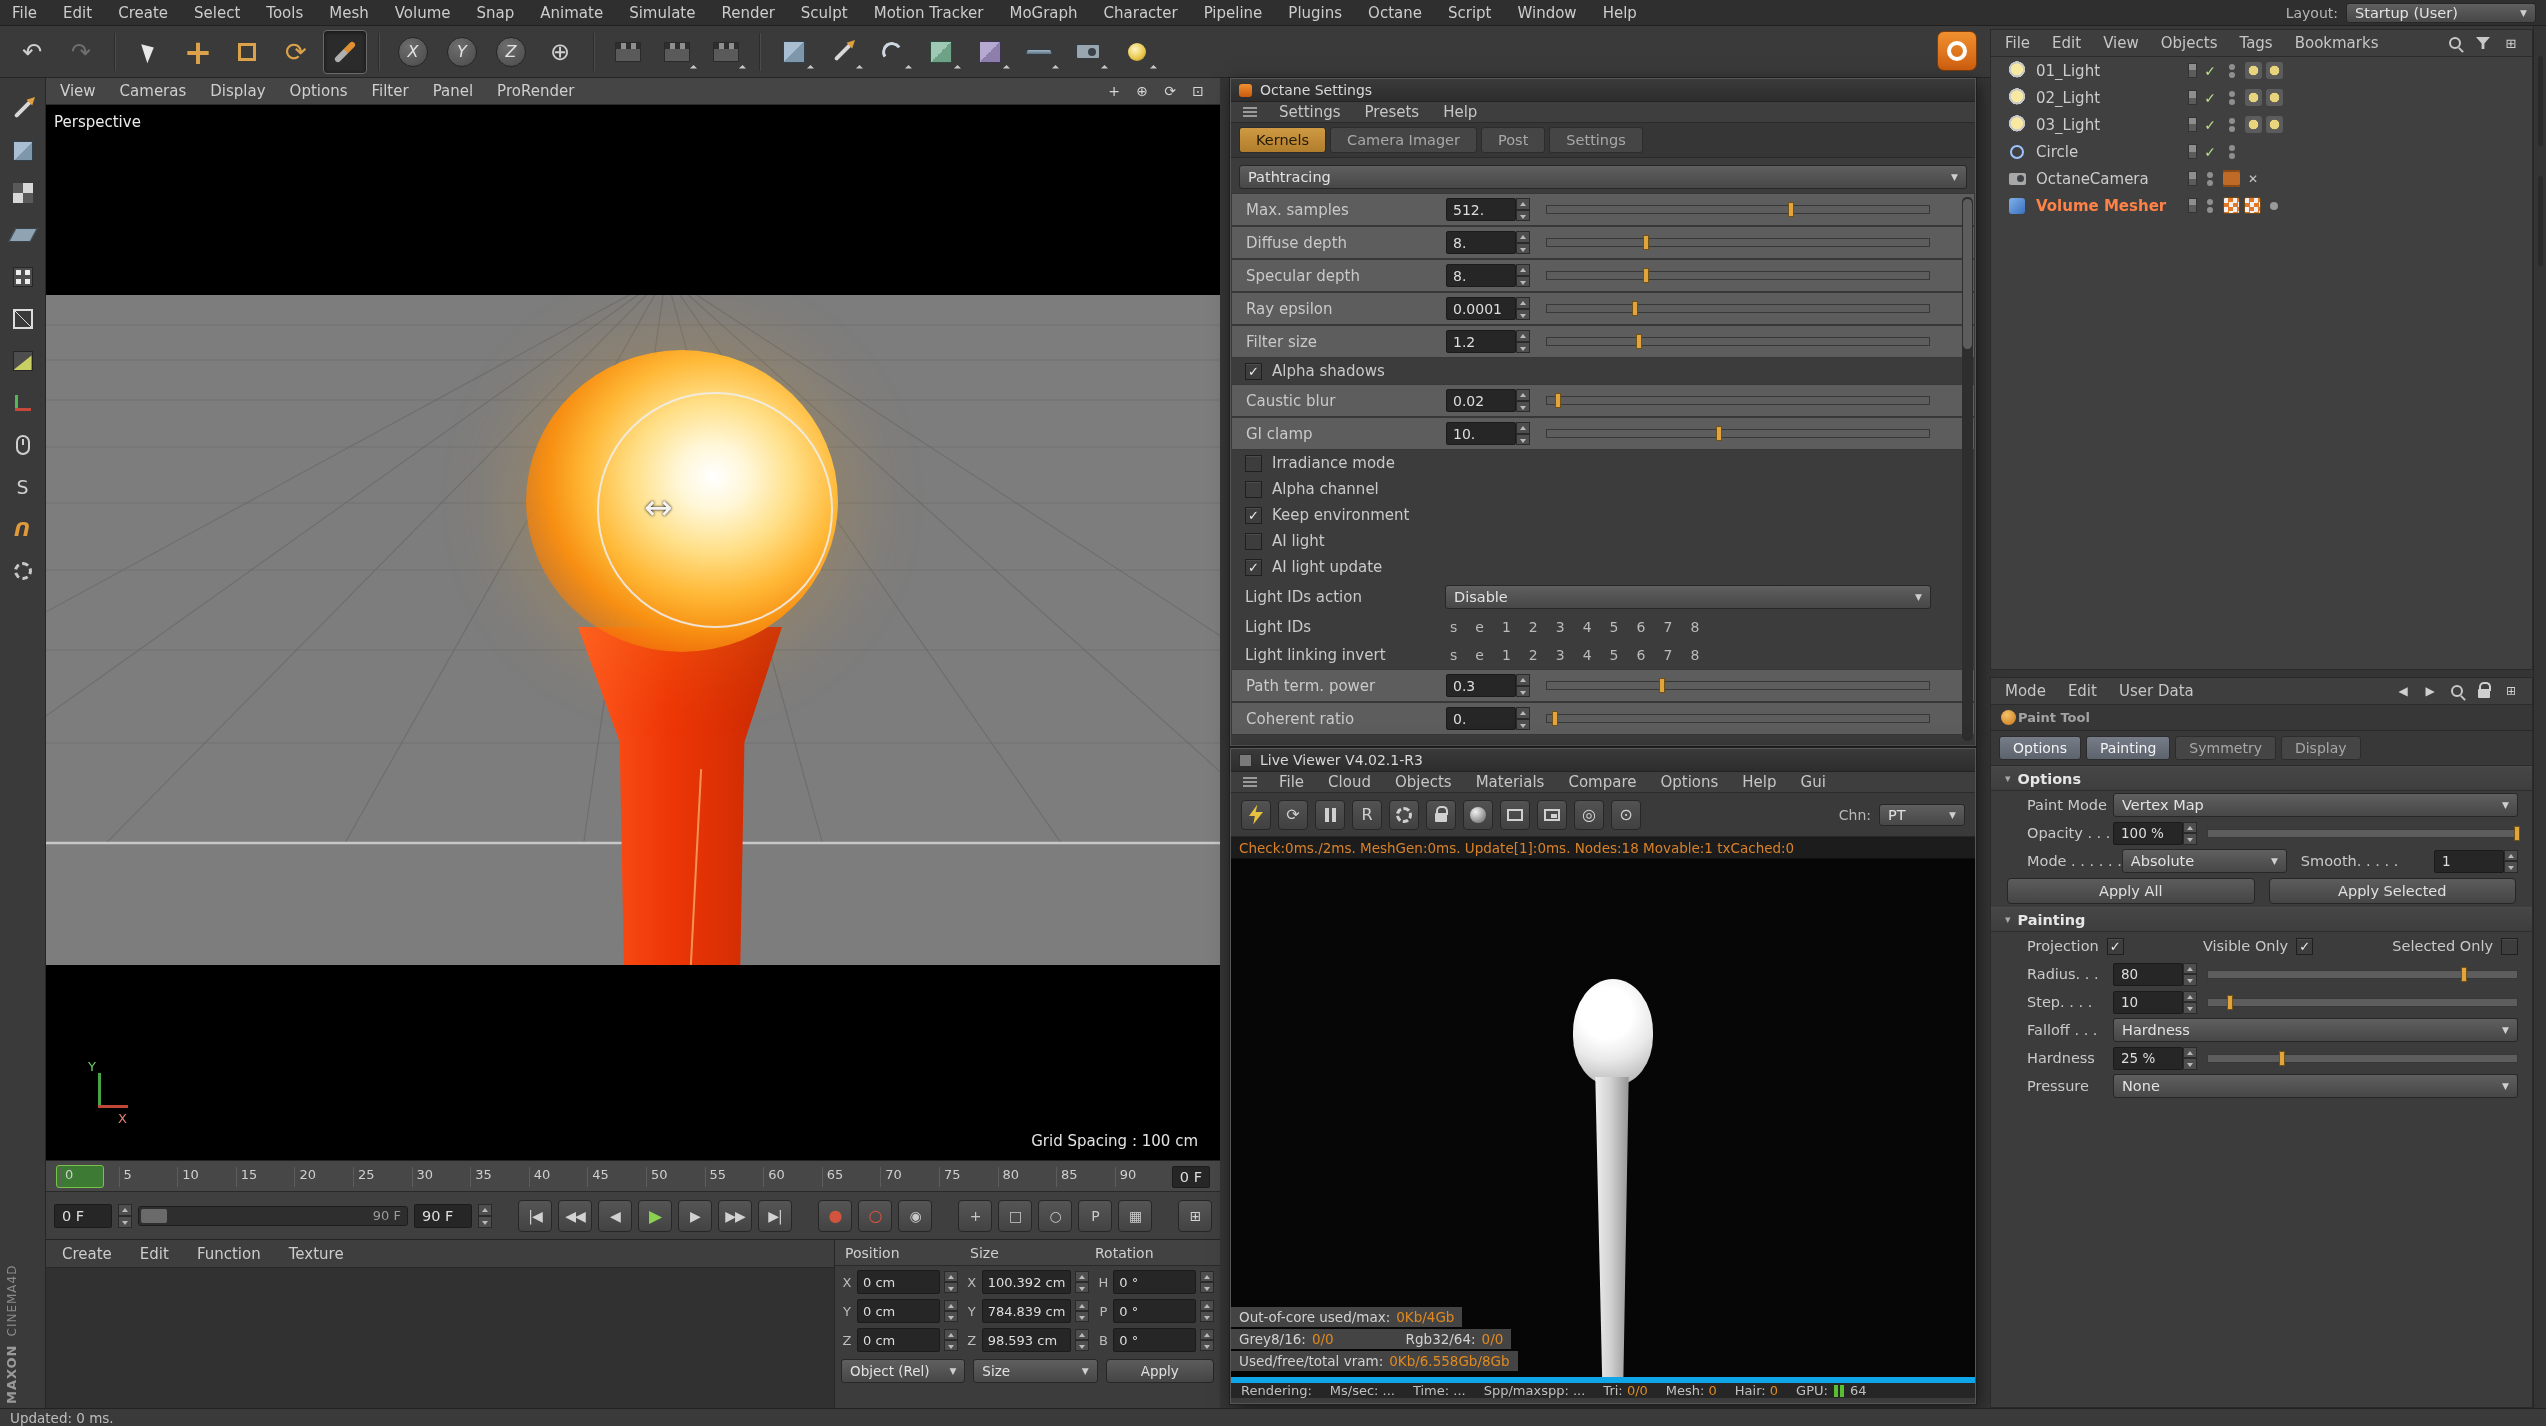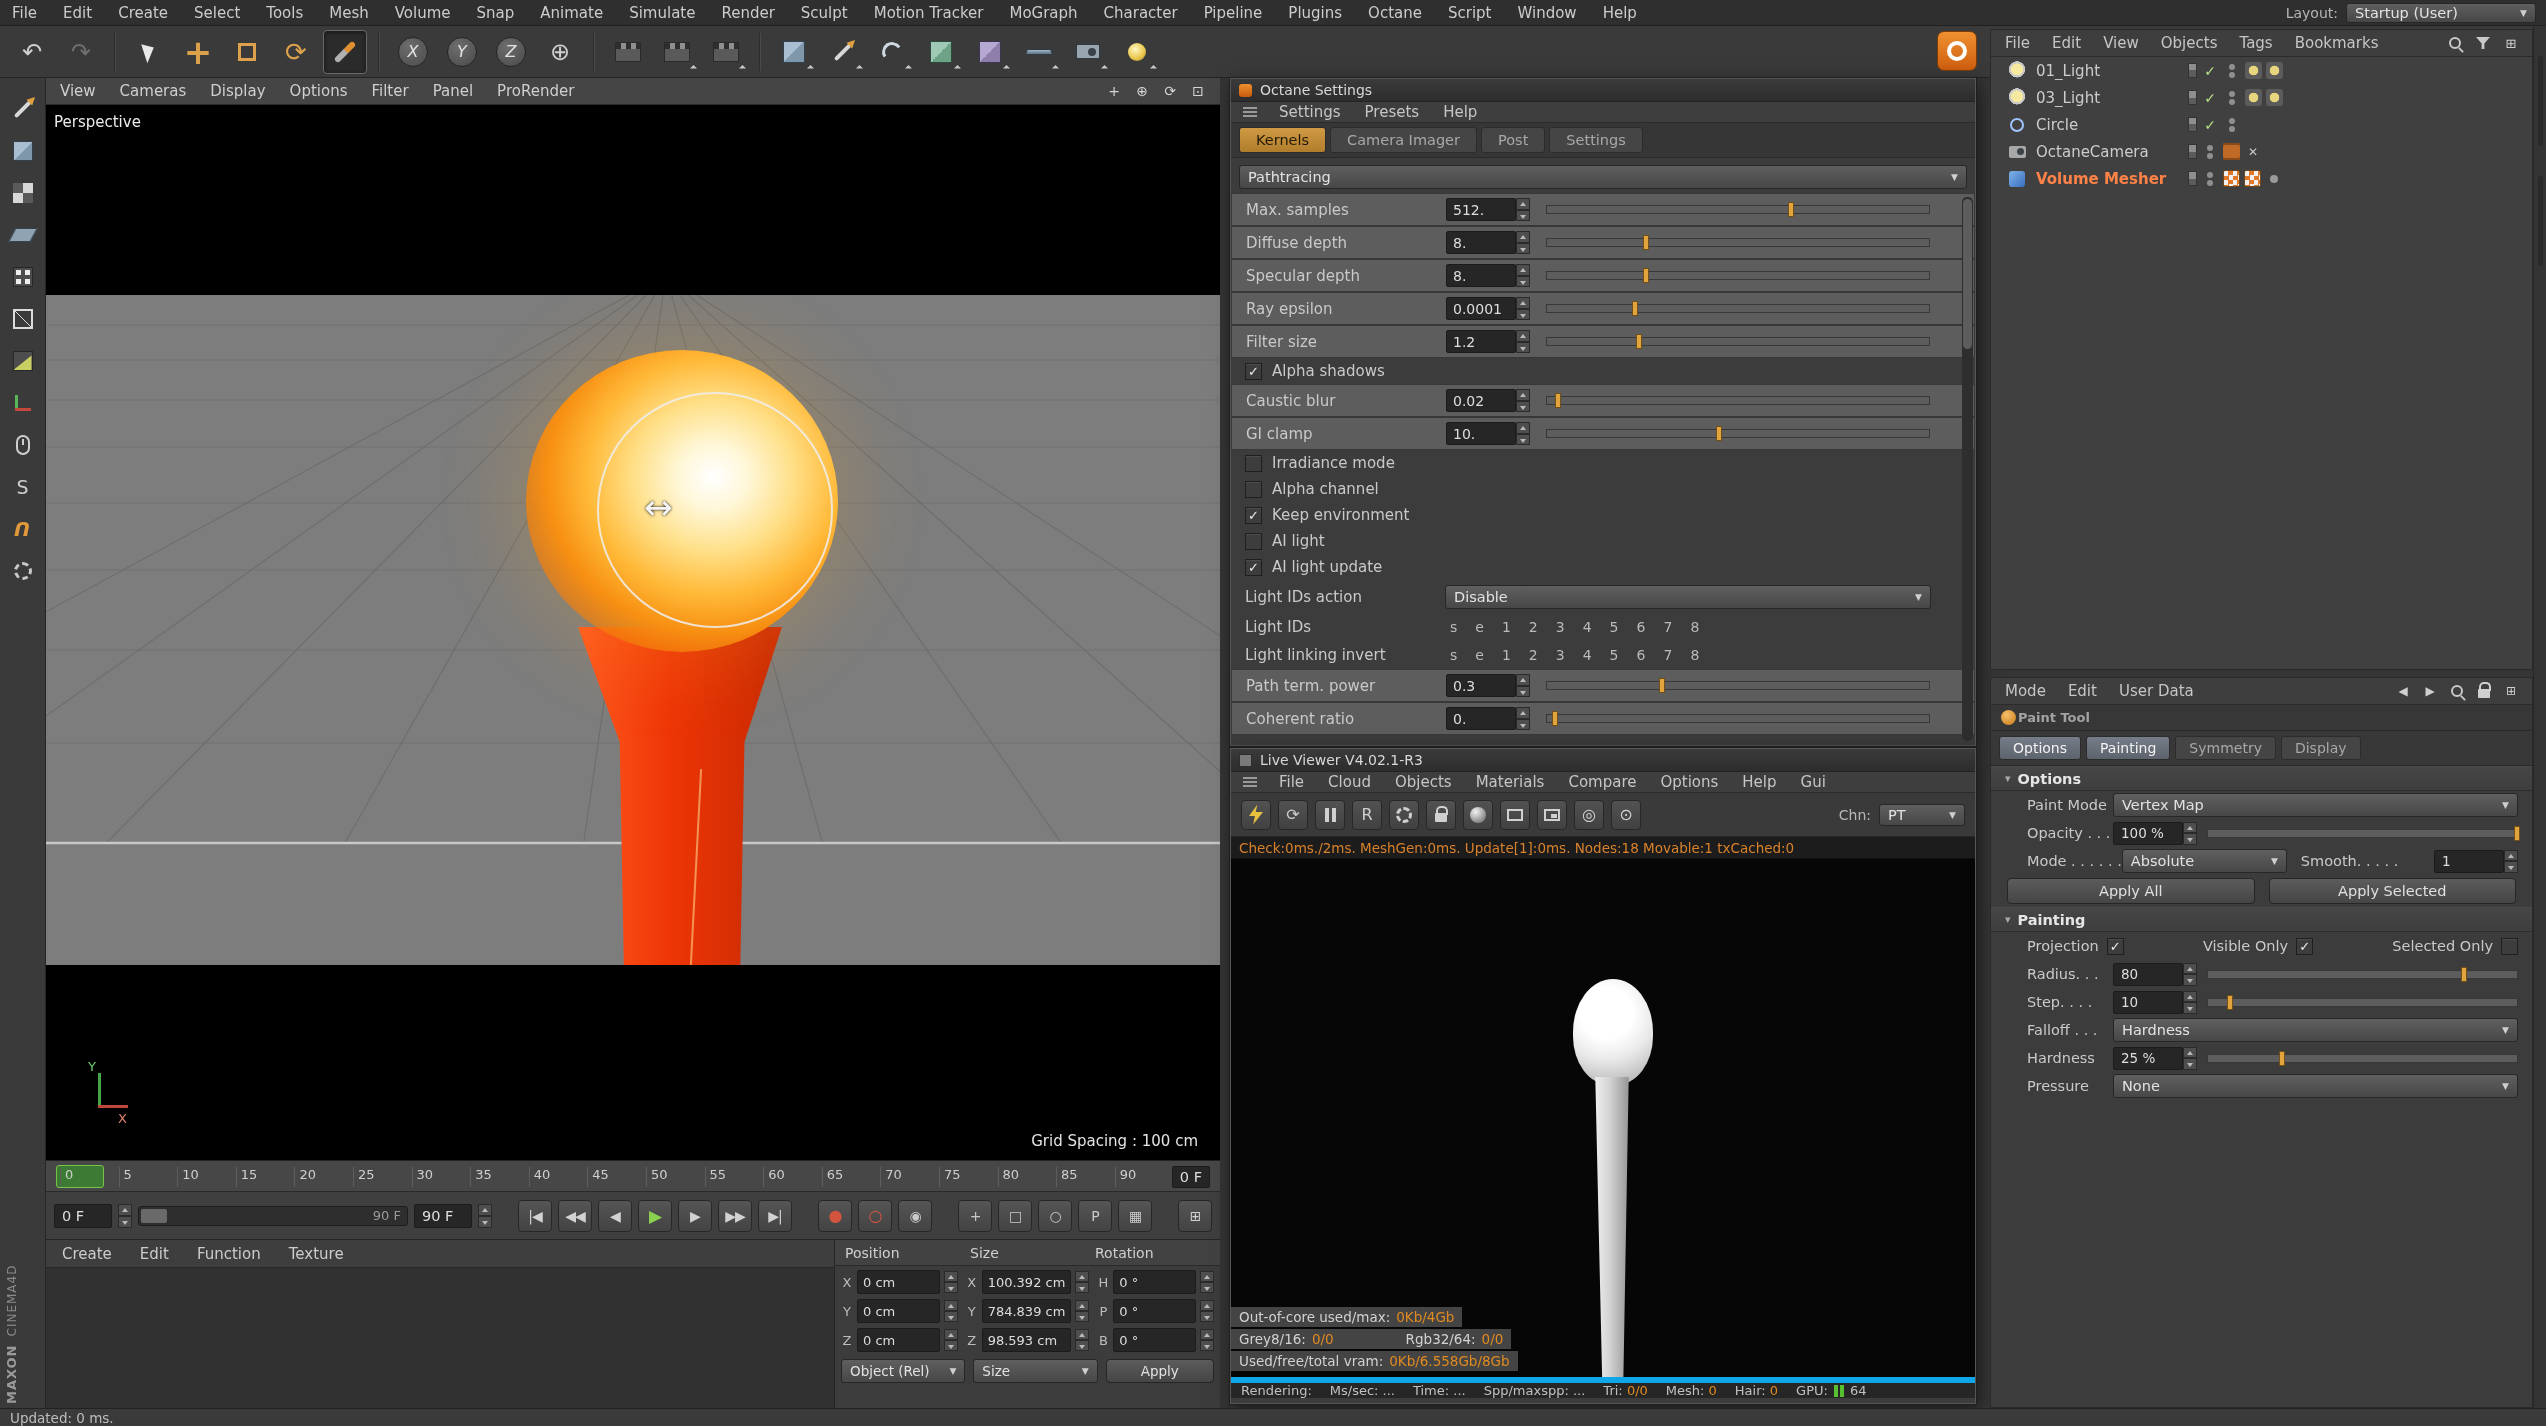--- a/index.html
+++ b/index.html
@@ -1122,20 +1122,34 @@
         <span class="om-tags">
 
         <span class="tag t-layer"></span>
           <span class="tag t-check"></span>
           <span class="tag t-dots"></span>
           <span class="tag t-light"></span>
           <span class="tag t-light"></span>
         </span>
       </div>
 
+      <div class="om-row">
+        <span class="om-icon">
+          <i class="ic-light"></i>
+        </span>
+        <span class="om-label">02_Light</span>
+        <span class="om-tags">
+
+        <span class="tag t-layer"></span>
+          <span class="tag t-check"></span>
+          <span class="tag t-dots"></span>
+          <span class="tag t-light"></span>
+          <span class="tag t-light"></span>
+        </span>
+      </div>
 
       <div class="om-row">
         <span class="om-icon">
           <i class="ic-light"></i>
         </span>
         <span class="om-label">03_Light</span>
         <span class="om-tags">
 
         <span class="tag t-layer"></span>
           <span class="tag t-check"></span>

